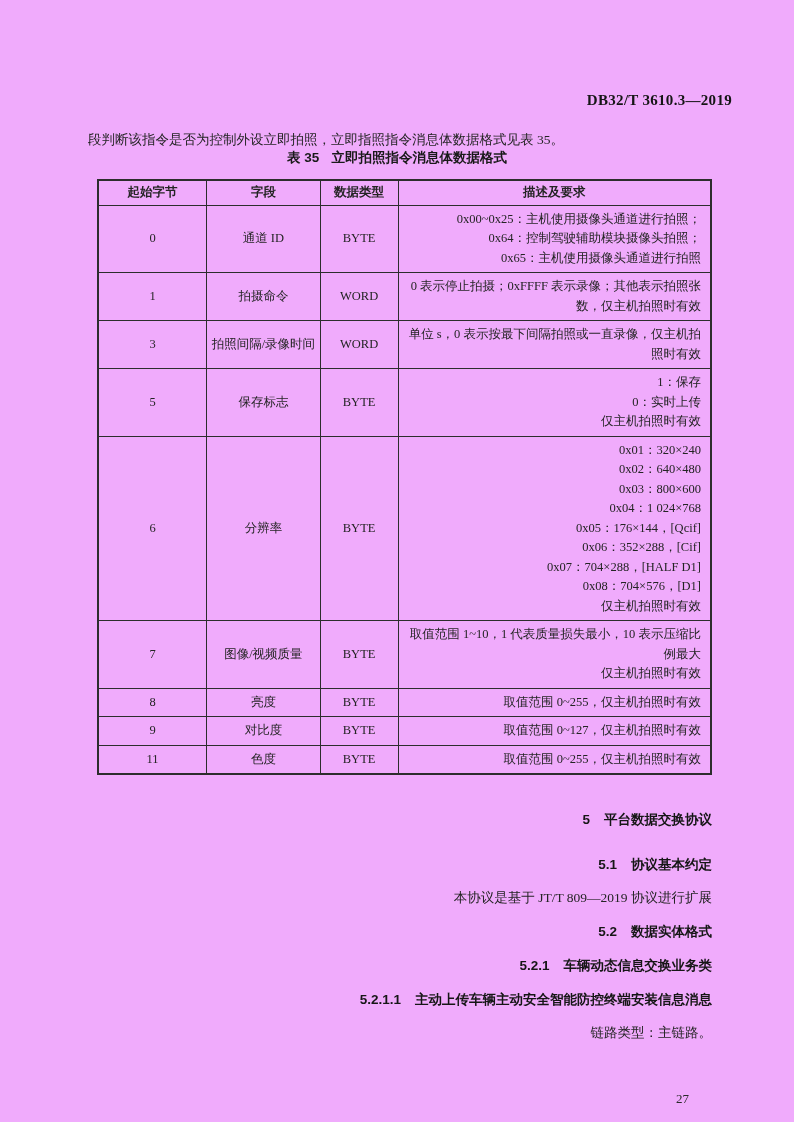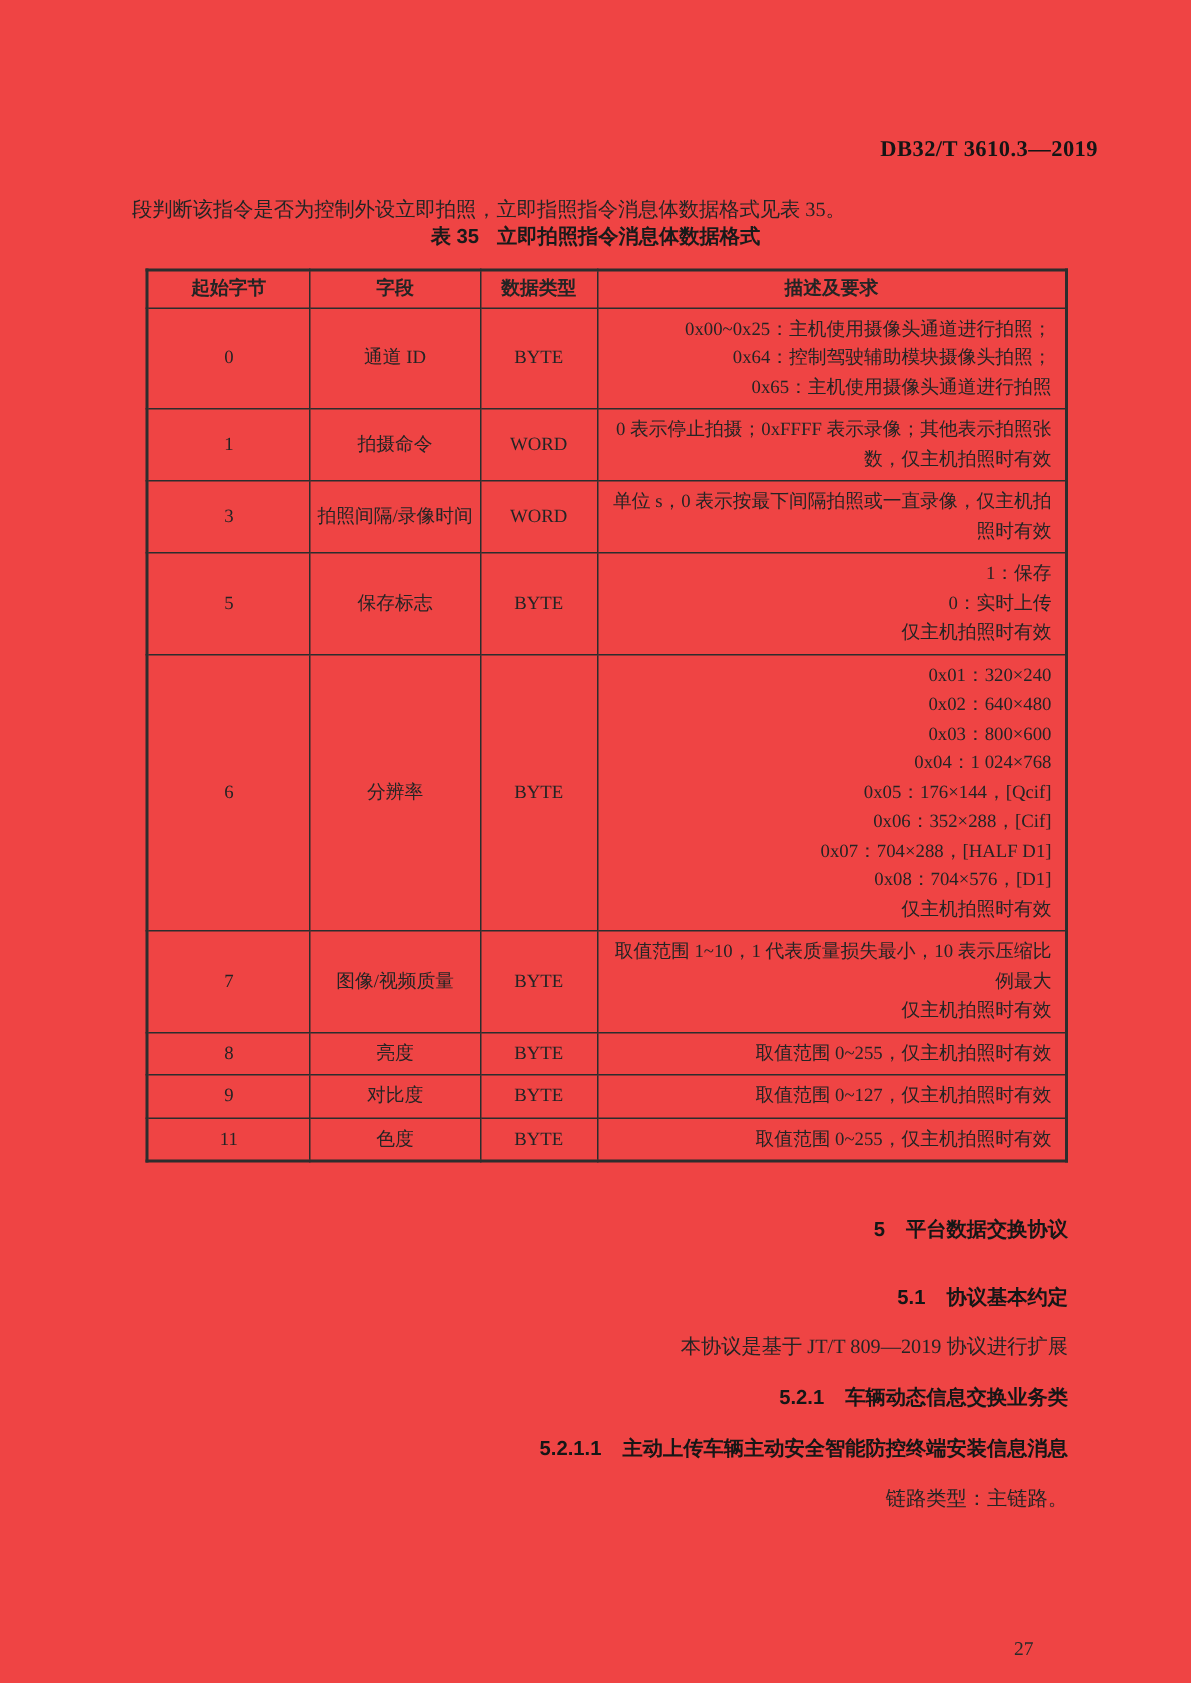--- a/index.html
+++ b/index.html
@@ -8,21 +8,21 @@
     width: 794px; height: 1122px;
     font-family: "Liberation Serif", "DejaVu Serif", serif;
     color: #1f1f1f;
     position: relative;
     overflow: hidden;
   }
   .page {
     width: 794px; height: 1122px;
     padding-top: 92px;
     position: relative;
-    background: #ef4444;
+    background: #f0abfc;
   }
   .doc-header {
     text-align: right;
     padding-right: 62px;
     font-weight: bold;
     font-size: 15px;
     letter-spacing: 0.3px;
     color: #151515;
   }
   .intro {
@@ -205,20 +205,23 @@
 
   <div class="sections">
     <div class="sec-h mt-lg">
       <span class="num">5</span><span>平台数据交换协议</span>
     </div>
     <div class="sec-h mt-md">
       <span class="num">5.1</span><span>协议基本约定</span>
     </div>
     <p class="sec-body mt-sm">本协议是基于 JT/T 809—2019 协议进行扩展</p>
     <div class="sec-h mt-xs">
+      <span class="num">5.2</span><span>数据实体格式</span>
+    </div>
+    <div class="sec-h mt-xs">
       <span class="num">5.2.1</span><span>车辆动态信息交换业务类</span>
     </div>
     <div class="sec-h mt-xs">
       <span class="num">5.2.1.1</span><span>主动上传车辆主动安全智能防控终端安装信息消息</span>
     </div>
     <p class="sec-body mt-sm">链路类型：主链路。</p>
   </div>
 
   <div class="page-number">27</div>
 

